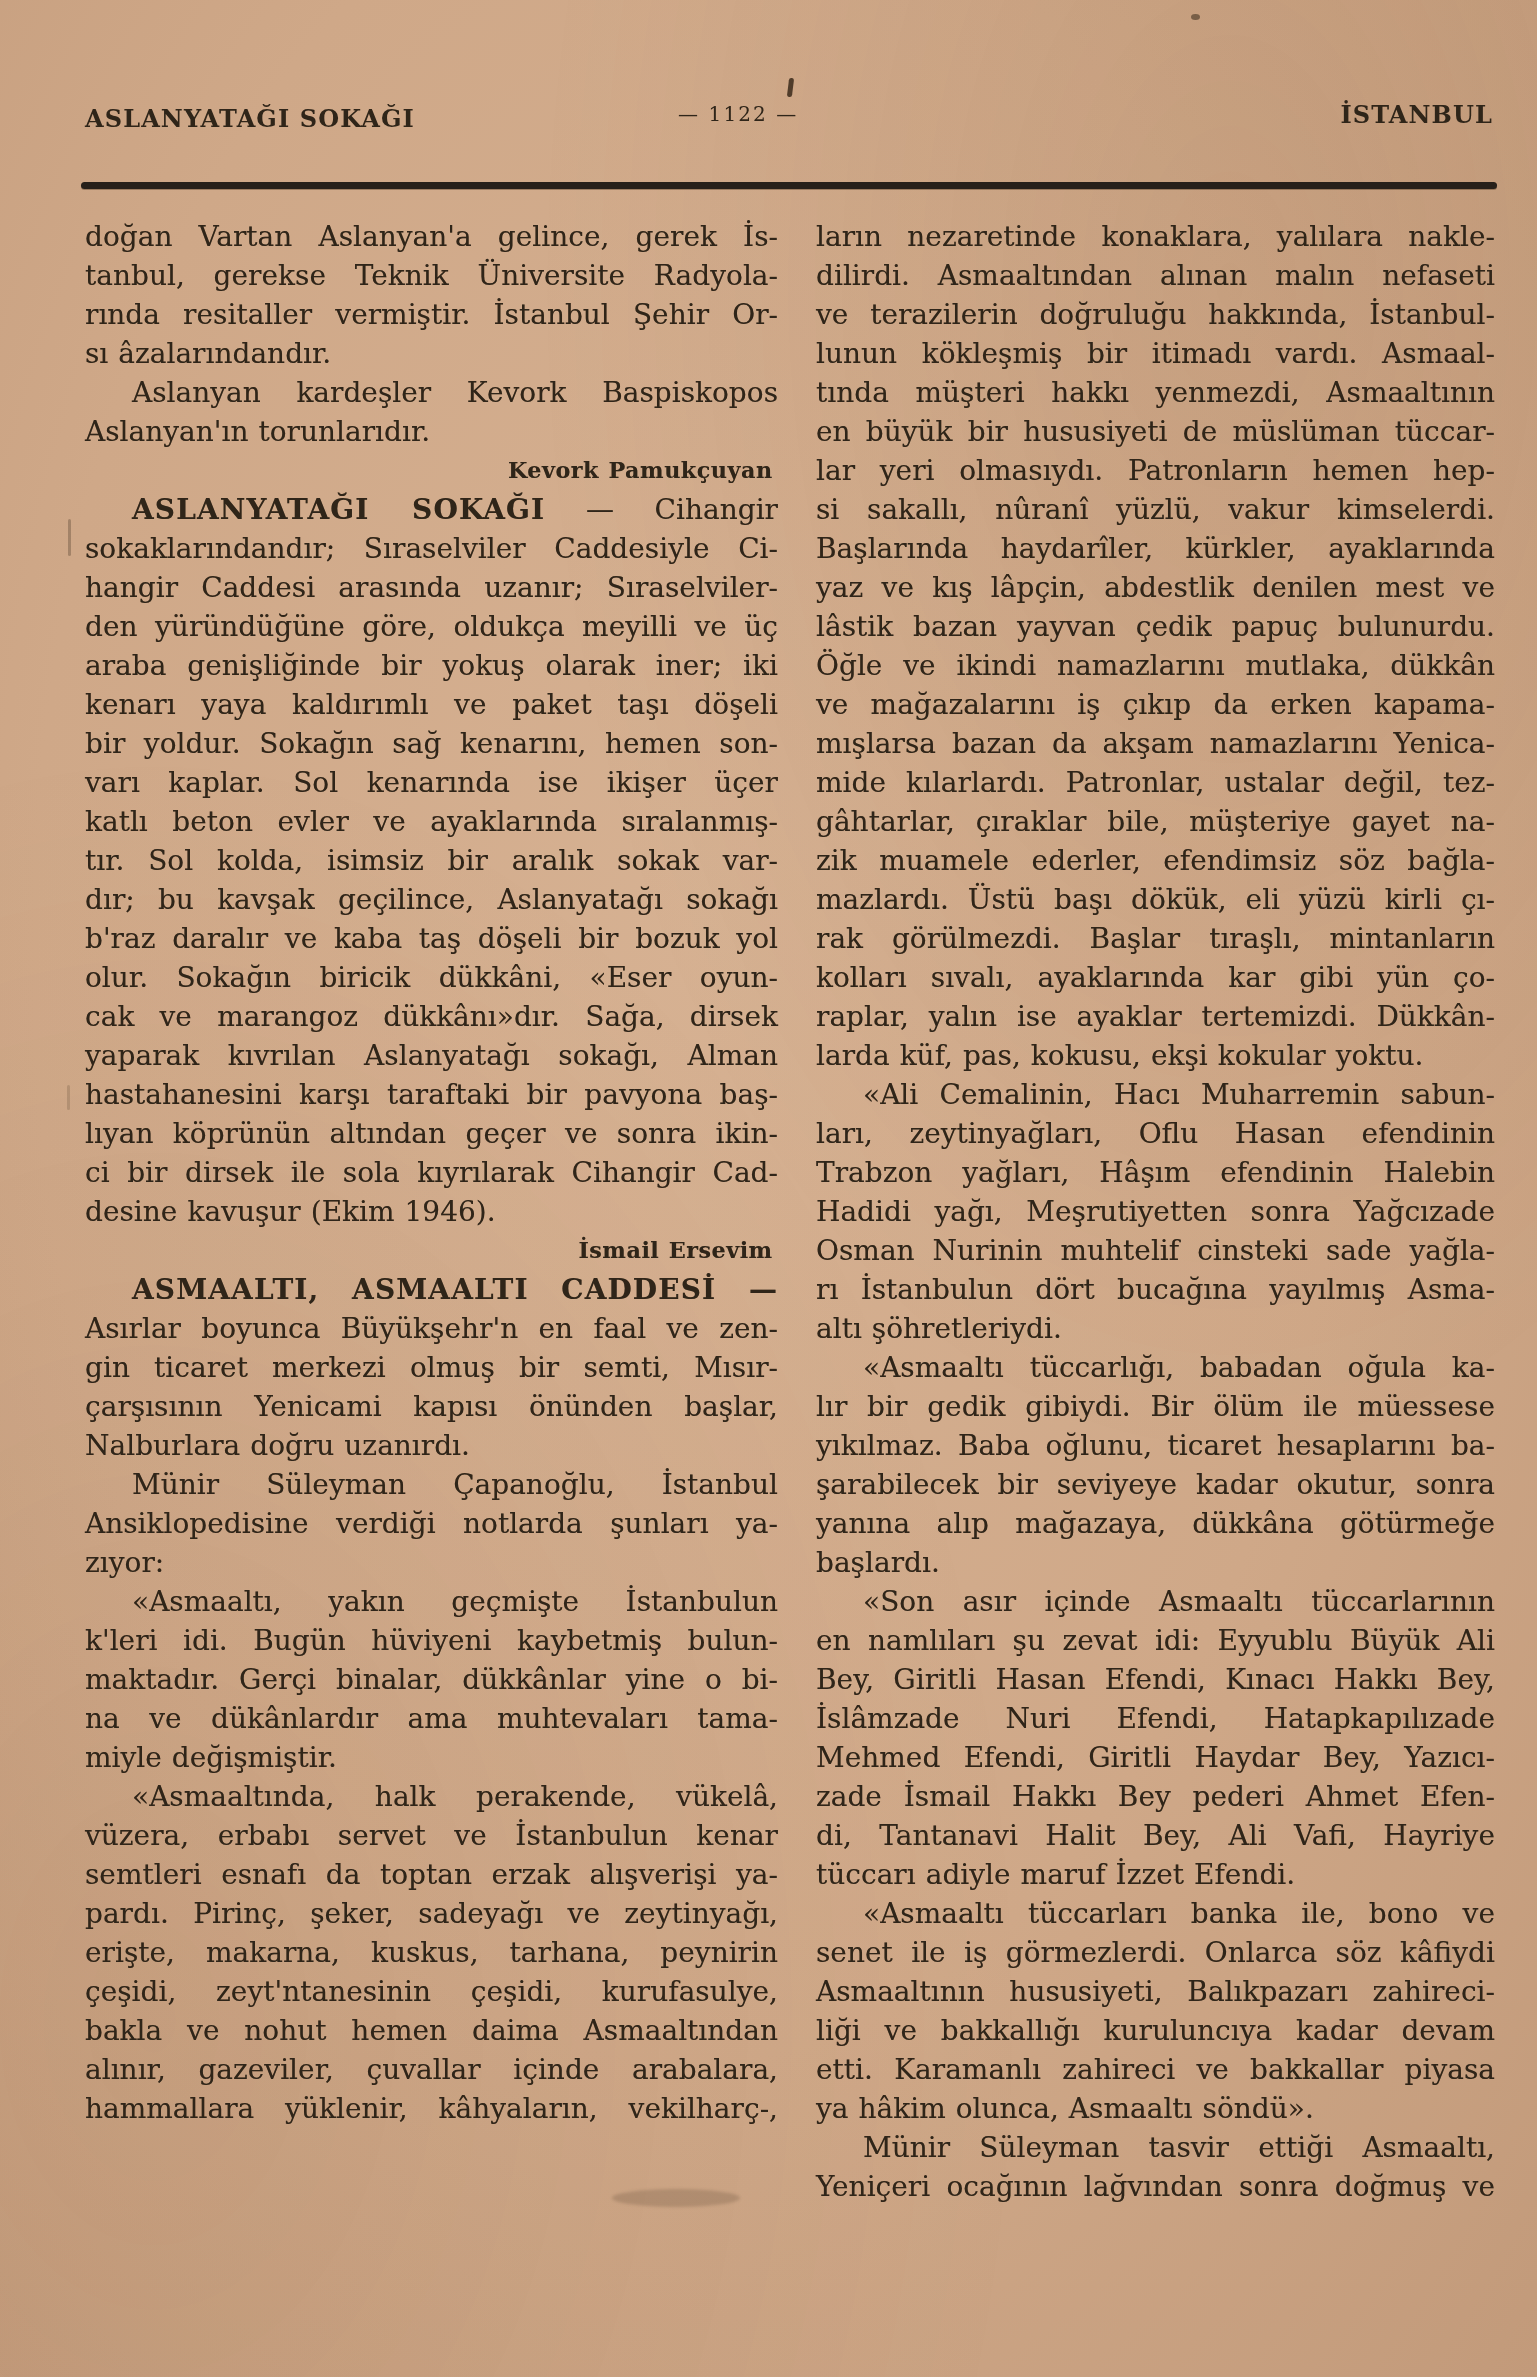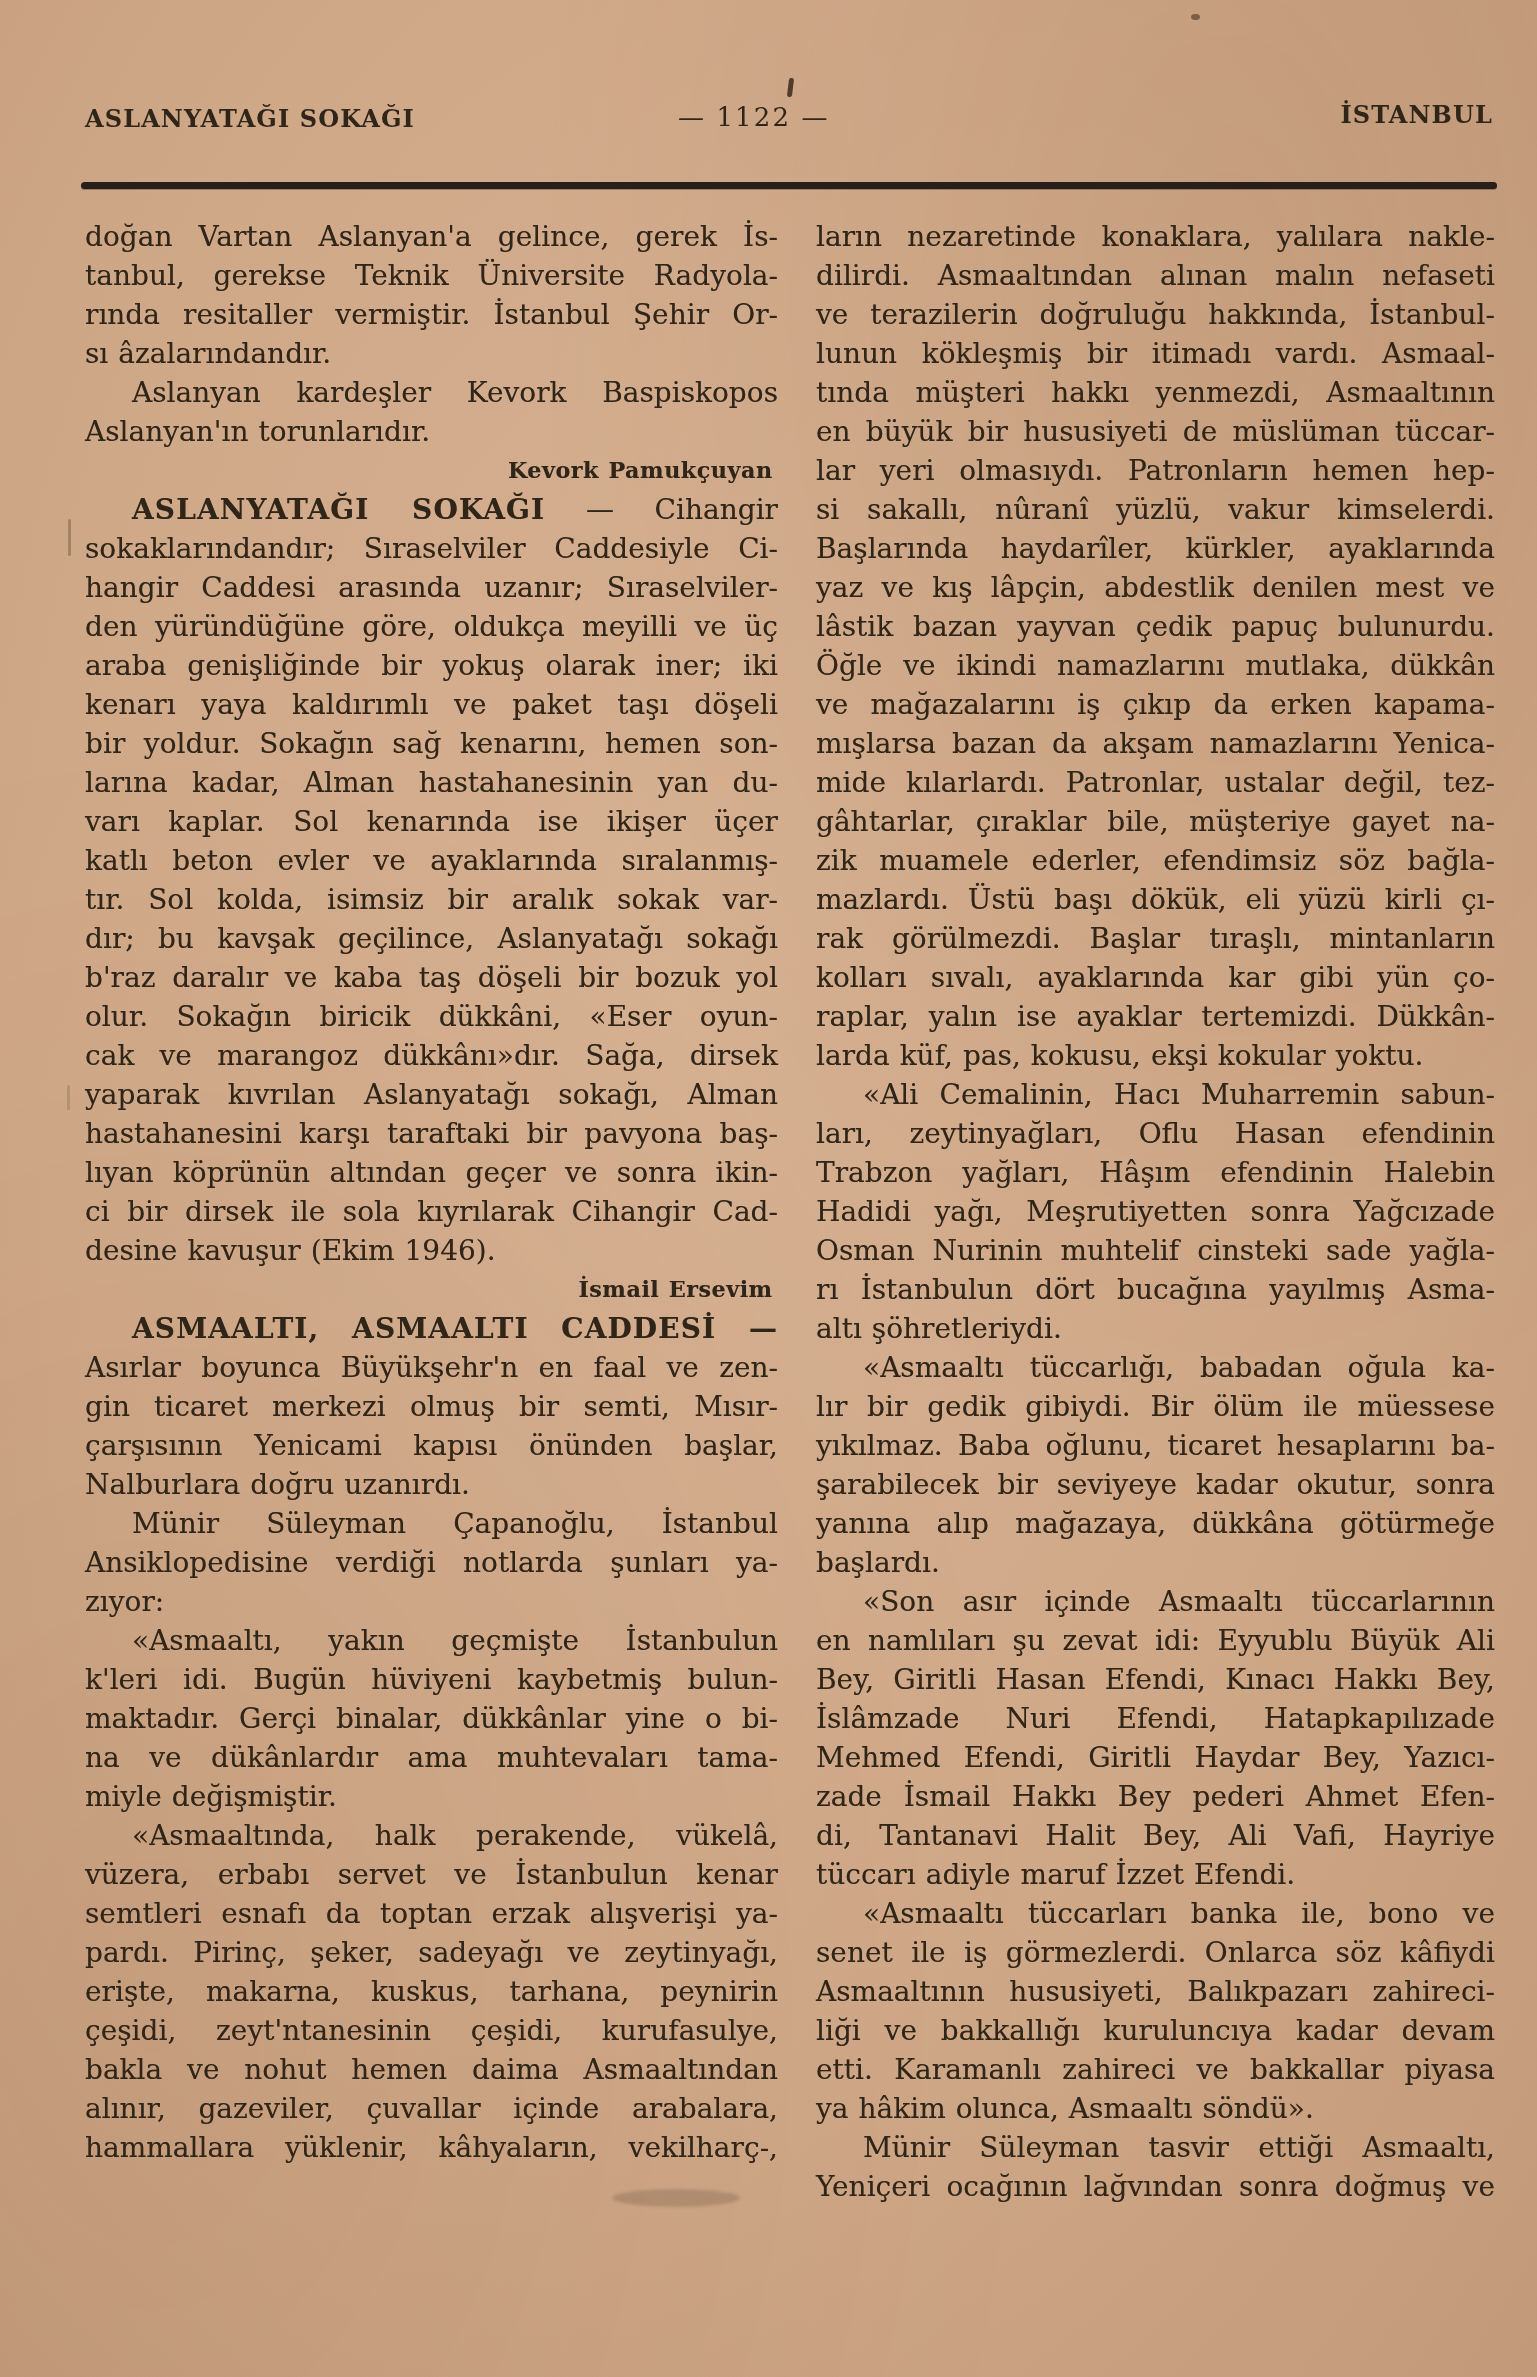--- a/index.html
+++ b/index.html
@@ -12,21 +12,21 @@
       radial-gradient(ellipse at 10% 85%, rgba(125,85,50,.08), rgba(0,0,0,0) 45%),
       radial-gradient(ellipse at 45% 40%, #d6b192 0%, #cfa888 55%, #c29a7a 100%);
   }
   .page{position:absolute;inset:0;}
   .header-left{
     position:absolute;top:104px;left:85px;
     font-size:24px;font-weight:700;letter-spacing:1.1px;white-space:nowrap;
   }
   .header-center{
     position:absolute;top:102px;left:678px;
-    font-size:26px;font-weight:400;letter-spacing:2.1px;white-space:nowrap;
+    font-size:20px;font-weight:400;letter-spacing:2.1px;white-space:nowrap;
   }
   .header-right{
     position:absolute;top:100px;right:45px;
     font-size:24px;font-weight:700;letter-spacing:1.1px;white-space:nowrap;text-align:center;
   }
   .rule{
     position:absolute;top:182px;left:81px;width:1416px;height:7px;
     background:#27201六a;background:#27201a;border-radius:3.7px;
     box-shadow:0 1.1px 0 rgba(60,40,20,.35);
   }
@@ -75,21 +75,20 @@
       <div class="line indent">Aslanyan kardeşler Kevork Baspiskopos</div>
       <div class="line last">Aslanyan'ın torunlarıdır.</div>
       <div class="line sig">Kevork Pamukçuyan</div>
       <div class="line indent"><b>ASLANYATAĞI SOKAĞI</b> — Cihangir</div>
       <div class="line">sokaklarındandır; Sıraselviler Caddesiyle Ci-</div>
       <div class="line">hangir Caddesi arasında uzanır; Sıraselviler-</div>
       <div class="line">den yüründüğüne göre, oldukça meyilli ve üç</div>
       <div class="line">araba genişliğinde bir yokuş olarak iner; iki</div>
       <div class="line">kenarı yaya kaldırımlı ve paket taşı döşeli</div>
       <div class="line">bir yoldur. Sokağın sağ kenarını, hemen son-</div>
-      <div class="line">larına kadar, Alman hastahanesinin yan du-</div>
       <div class="line">varı kaplar. Sol kenarında ise ikişer üçer</div>
       <div class="line">katlı beton evler ve ayaklarında sıralanmış-</div>
       <div class="line">tır. Sol kolda, isimsiz bir aralık sokak var-</div>
       <div class="line">dır; bu kavşak geçilince, Aslanyatağı sokağı</div>
       <div class="line">b'raz daralır ve kaba taş döşeli bir bozuk yol</div>
       <div class="line">olur. Sokağın biricik dükkâni, «Eser oyun-</div>
       <div class="line">cak ve marangoz dükkânı»dır. Sağa, dirsek</div>
       <div class="line">yaparak kıvrılan Aslanyatağı sokağı, Alman</div>
       <div class="line">hastahanesini karşı taraftaki bir pavyona baş-</div>
       <div class="line">lıyan köprünün altından geçer ve sonra ikin-</div>

